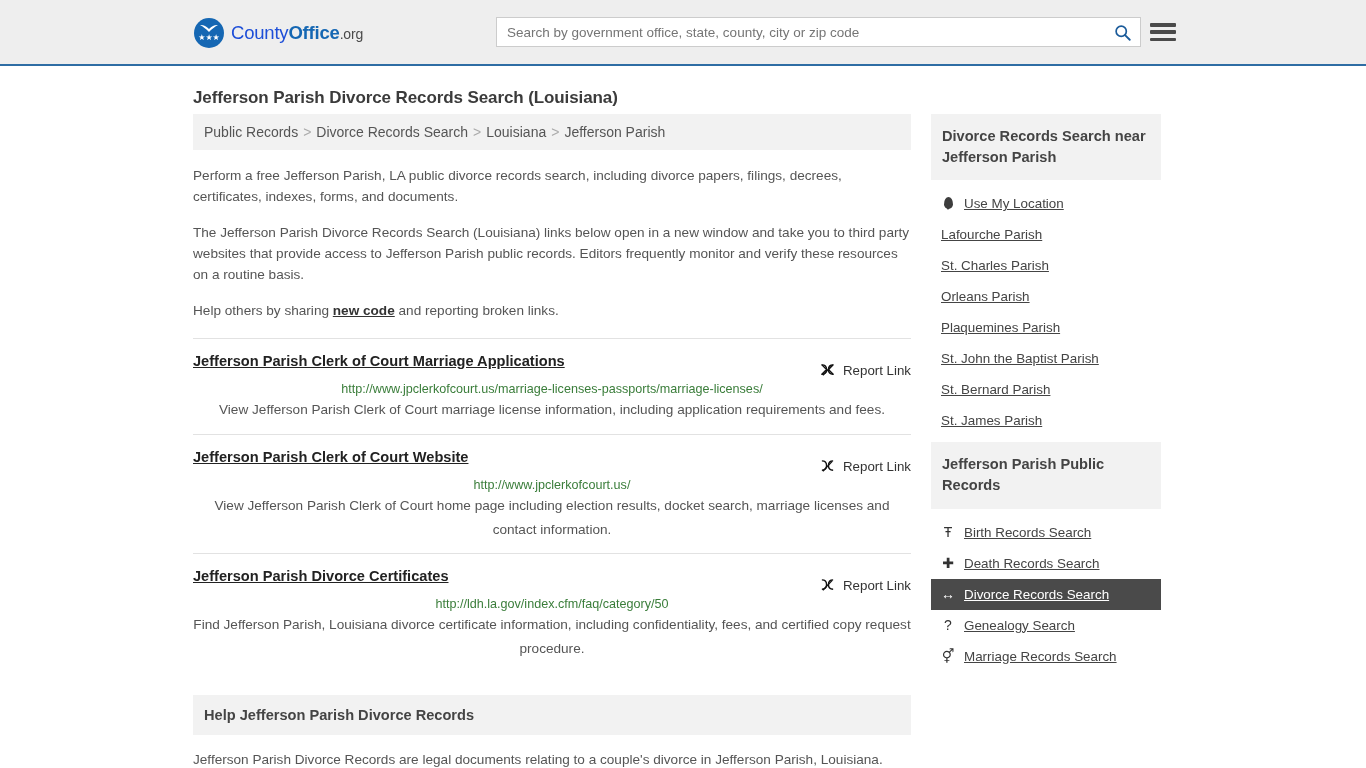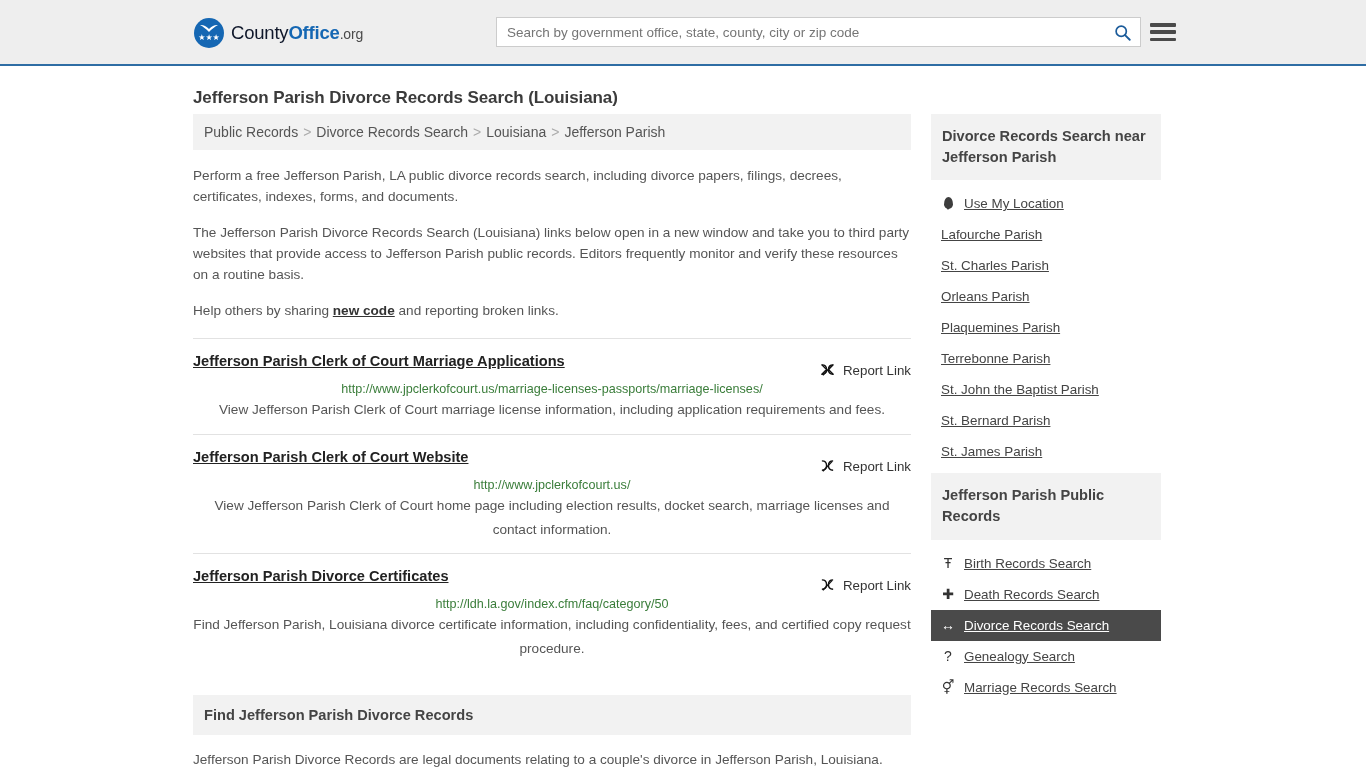--- a/index.html
+++ b/index.html
@@ -54,21 +54,21 @@
     font-size: 8px;
     letter-spacing: 0px;
     line-height: 8px;
   }
   .brand-text {
     font-size: 18.5px;
     color: #333333;
     letter-spacing: -0.2px;
     white-space: nowrap;
   }
-  .brand-text .b1 { color: #0f172a; }
+  .brand-text .b1 { color: #1d4ed8; }
   .brand-text .b2 { color: #1567b3; font-weight: bold; }
   .brand-text .b3 { color: #4a4a4a; font-size: 14px; }
 
   .search-wrap {
     position: absolute;
     left: 496px;
     top: 17px;
     width: 645px;
     height: 30px;
     background: #ffffff;
@@ -373,21 +373,21 @@
                 <path d="M14 2 C10 2 9 4 9 7 C9 10 10 12 14 12" fill="none" stroke="#111" stroke-width="1.5"></path>
                 <line x1="13" y1="2.5" x2="3" y2="13" stroke="#111" stroke-width="1.4"></line>
               </svg>
               <span>Report Link</span>
             </div>
           </div>
           <div class="result-url">http://ldh.la.gov/index.cfm/faq/category/50</div>
           <div class="result-desc">Find Jefferson Parish, Louisiana divorce certificate information, including confidentiality, fees, and certified copy request procedure.</div>
         </div>
 
-        <div class="section-bar">Find Jefferson Parish Divorce Records</div>
+        <div class="section-bar">Help Jefferson Parish Divorce Records</div>
         <div class="section-body">Jefferson Parish Divorce Records are legal documents relating to a couple's divorce in Jefferson Parish, Louisiana.</div>
 
       </div>
 
       <div class="side-col">
 
         <div class="side-box">
           <div class="side-head">Divorce Records Search near Jefferson Parish</div>
           <ul class="side-list">
             <li class="side-item">
@@ -400,23 +400,20 @@
             <li class="side-item noicon">
               <a href="#">St. Charles Parish</a>
             </li>
             <li class="side-item noicon">
               <a href="#">Orleans Parish</a>
             </li>
             <li class="side-item noicon">
               <a href="#">Plaquemines Parish</a>
             </li>
             <li class="side-item noicon">
-              <a href="#">Terrebonne Parish</a>
-            </li>
-            <li class="side-item noicon">
               <a href="#">St. John the Baptist Parish</a>
             </li>
             <li class="side-item noicon">
               <a href="#">St. Bernard Parish</a>
             </li>
             <li class="side-item noicon">
               <a href="#">St. James Parish</a>
             </li>
           </ul>
         </div>

